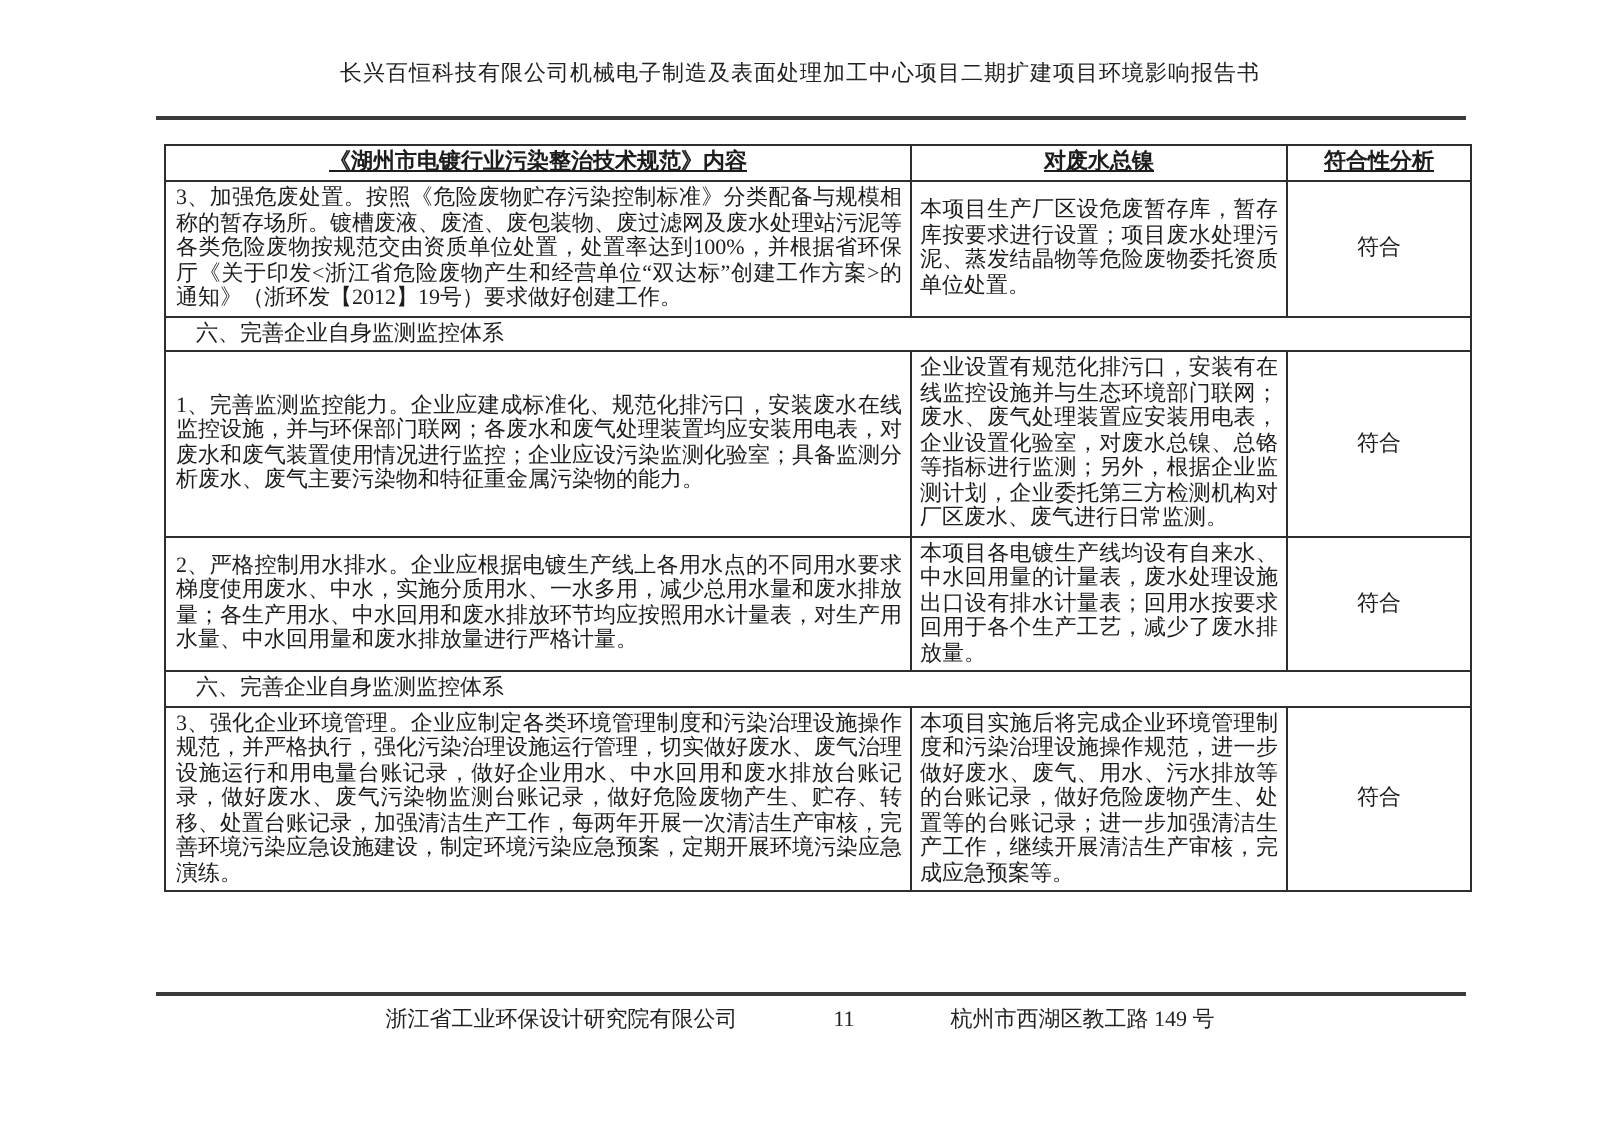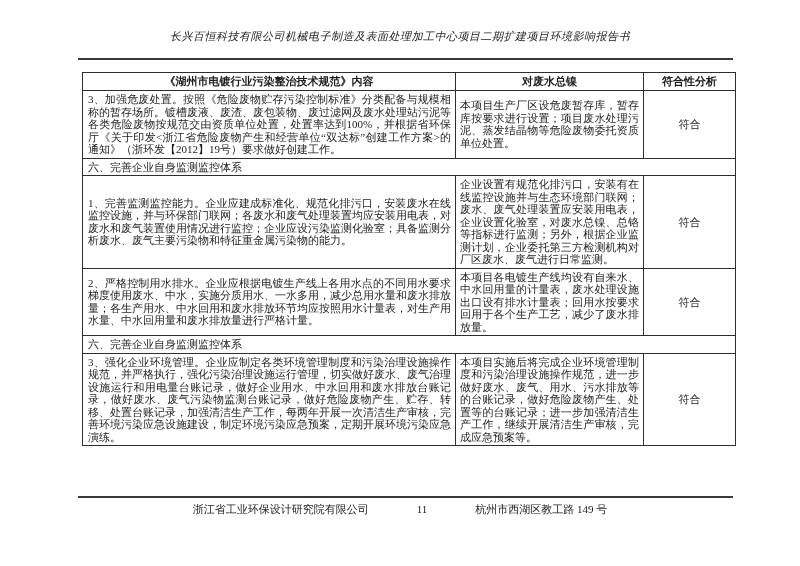--- a/index.html
+++ b/index.html
@@ -10,21 +10,20 @@
     font-family: "Liberation Serif", "DejaVu Serif", serif;
     color: #1d1d1d;
     overflow: hidden;
   }
   .doc-header-title {
     position: absolute; top: 29px; left: 0; right: 0;
     text-align: center;
     font-size: 11px;
     letter-spacing: 0.5px;
     color: #222;
-    font-style: italic;
   }
   .doc-header-rule {
     position: absolute; top: 58px; left: 78px; width: 655px;
     border-top: 2px solid #3a3a3a;
   }
   .compliance-table {
     position: absolute; top: 72px; left: 82px; width: 653px;
     border-collapse: collapse;
     table-layout: fixed;
     font-size: 11px;
@@ -35,39 +34,40 @@
   .compliance-table col.c3 { width: 92px; }
   .compliance-table th, .compliance-table td {
     border: 1px solid #2e2e2e;
     vertical-align: middle;
     line-height: 12.5px;
   }
   .compliance-table th {
     font-weight: bold;
     height: 18px;
     padding: 1px 2px;
+    text-decoration: underline;
   }
   td.req-cell {
     padding: 2px 4px 2px 5px;
     text-align: justify;
     text-justify: inter-ideograph;
     margin-left: 21px;
   }
   td.proj-cell {
     padding: 2px 4px;
     text-align: justify;
     text-justify: inter-ideograph;
     margin-left: 16px;
   }
   td.comp-cell {
     text-align: center;
     padding: 1px 2px;
   }
   td.section-cell {
-    padding: 2px 4px 2px 5px;
+    padding: 2px 4px 2px 15px;
     height: 16px;
   }
   .doc-footer-rule {
     position: absolute; top: 496px; left: 78px; width: 655px;
     border-top: 2px solid #3a3a3a;
   }
   .doc-footer {
     position: absolute; top: 502px; left: 0; right: 0;
     display: flex; justify-content: center; align-items: baseline;
     gap: 48px;

